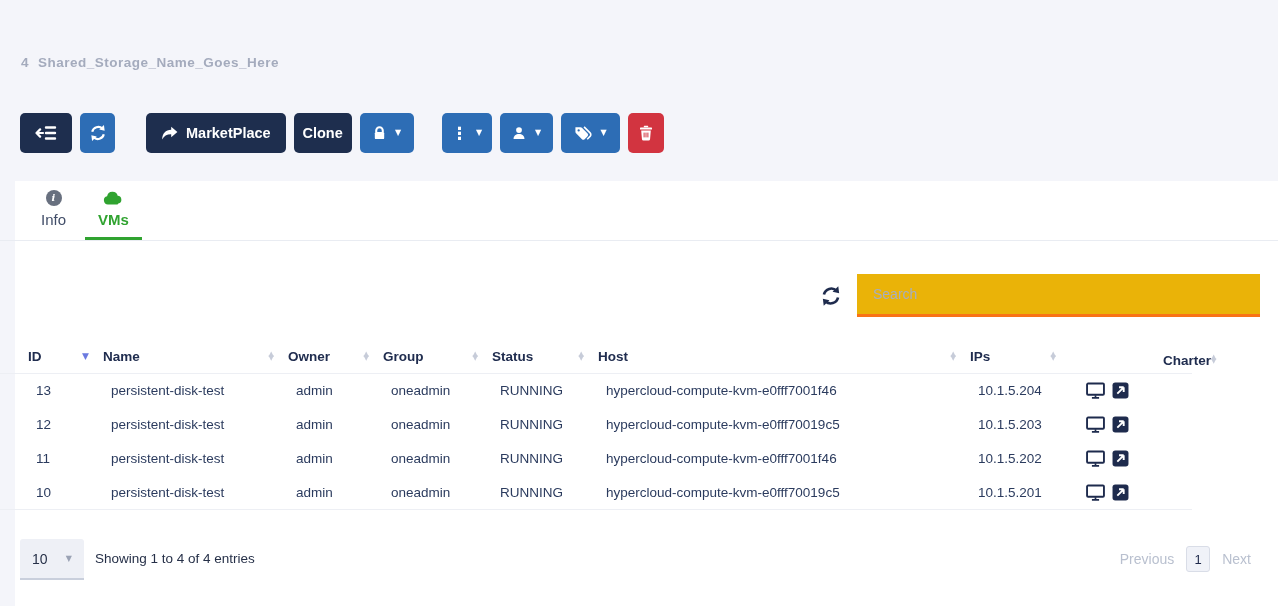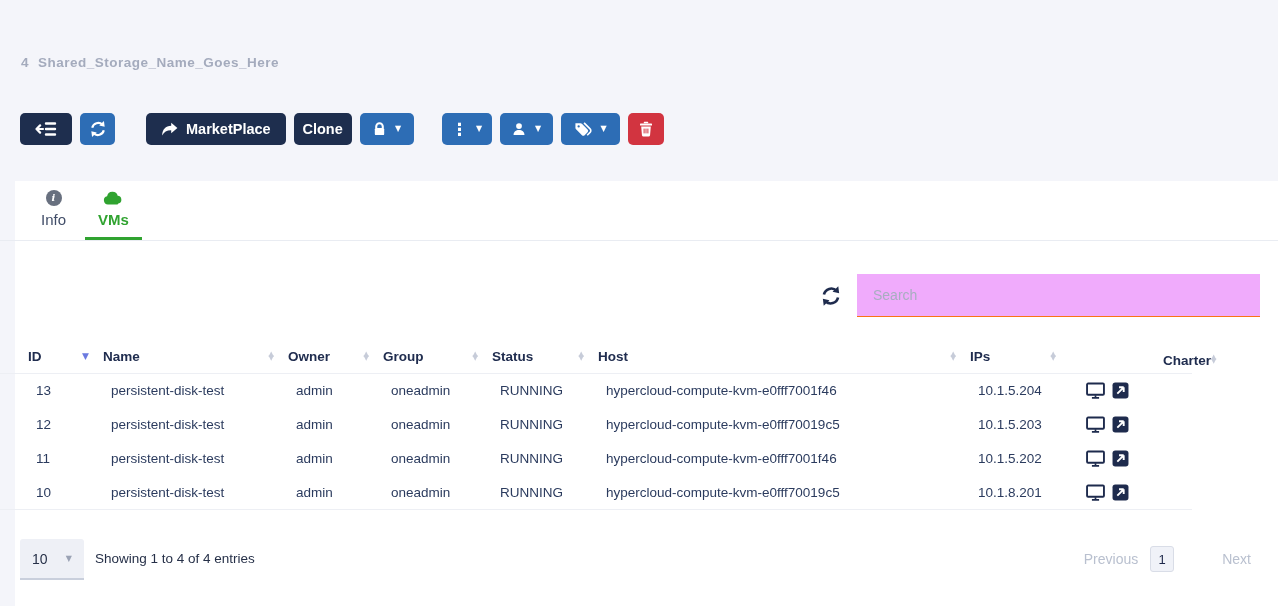--- a/index.html
+++ b/index.html
@@ -9,21 +9,21 @@
   
   .topbar { position:absolute; top:0; left:0; width:1278px; height:181px; background:#f4f5fa; }
   .left-gutter { position:absolute; top:181px; left:0; width:15px; height:425px; background:#f4f5fa; }
   .title-row { position:absolute; top:12px; left:20px; display:flex; align-items:center; gap:8px; }
   .lock-open { width:24px; height:24px; margin-top:4px; }
   .page-title { font-size:31px; font-weight:bold; color:#1e294b; letter-spacing:0.3px; }
   .subtitle { position:absolute; top:55px; left:21px; display:flex; gap:9px; font-size:13.5px; font-weight:bold; color:#a4abbd; letter-spacing:0.5px; }
 
   
   .toolbar { position:absolute; top:113px; left:20px; display:flex; align-items:center; gap:8px; }
-  .btn { height:32px; border:none; border-radius:5px; display:flex; align-items:center; justify-content:center; cursor:pointer; color:#fff; font-family:"Liberation Sans", sans-serif; font-size:14.5px; font-weight:bold; }
+  .btn { height:40px; border:none; border-radius:5px; display:flex; align-items:center; justify-content:center; cursor:pointer; color:#fff; font-family:"Liberation Sans", sans-serif; font-size:14.5px; font-weight:bold; }
   .btn-navy { background:#1e2e4e; }
   .btn-blue { background:#2d6db5; }
   .btn-red  { background:#d23440; }
   .btn svg { display:block; }
   .w52{width:52px} .w35{width:35px} .w58{width:58px} .w54{width:54px} .w50{width:50px} .w53{width:53px} .w59{width:59px} .w36{width:36px}
   .btn-text { padding:0 15px; gap:8px; }
   .ml23 { margin-left:23px; } .ml20 { margin-left:20px; }
   .caret { font-family:"DejaVu Sans", sans-serif; font-size:8px; color:#fff; margin-left:8px; line-height:1; }
   .dots { font-family:"DejaVu Sans", sans-serif; font-size:17px; font-weight:bold; line-height:1; }
 
@@ -32,21 +32,21 @@
   .tab { display:flex; flex-direction:column; align-items:center; gap:5px; padding:0 13px 9px; cursor:pointer; border-bottom:3px solid transparent; }
   .tab-label { font-size:15px; color:#414d68; }
   .tab.active { border-bottom-color:#30a330;text-align:right; }
   .tab.active .tab-label { color:#30a330; font-weight:bold; }
   .info-badge { width:16px; height:16px; border-radius:50%; background:#68707f; color:#fff; font-size:10px; font-weight:bold; display:flex; align-items:center; justify-content:center; font-family:"DejaVu Serif", serif; font-style:italic; }
   .tab-icon { height:17px; display:flex; align-items:center; }
 
   
   .controls { position:absolute; top:274px; left:0; width:1278px; height:43px; }
   .refresh-table { position:absolute; left:820px; top:11px; width:22px; height:22px; background:none; border:none; cursor:pointer; color:#1e2b4d; }
-  .search-input { position:absolute; left:857px; top:0; width:403px; height:43px; background:#f0abfc; border:none; border-bottom:1px solid #f97316; padding:0 16px; font-family:"Liberation Sans", sans-serif; font-size:14px; color:#2b3b5e; }
+  .search-input { position:absolute; left:857px; top:0; width:403px; height:43px; background:#eab308; border:none; border-bottom:3px solid #f97316; padding:0 16px; font-family:"Liberation Sans", sans-serif; font-size:14px; color:#2b3b5e; }
   .search-input::placeholder { color:#a7aec0; }
 
   
   .vm-table { position:absolute; top:340px; left:0; width:1192px; }
   .trow { display:grid; grid-template-columns:75px 185px 95px 109px 106px 372px 100px 72px auto; align-items:center; padding-left:28px; height:34px; }
   .thead { border-bottom:1px solid #edeff4; font-weight:bold; color:#202d4f; font-size:13.5px; }
   .th { display:flex; align-items:center; justify-content:space-between; padding-right:14px; }
   .th-plain { justify-content:flex-start; }
   .sort-stack { display:flex; flex-direction:column; line-height:0.55; font-family:"DejaVu Sans", sans-serif; font-size:7px; color:#c7ccd9; }
   .sort-active { font-family:"DejaVu Sans", sans-serif; font-size:9px; color:#6b7ae0; line-height:1; }
@@ -56,21 +56,21 @@
   .cell-actions { display:flex; align-items:center; gap:7px; padding-left:8px; }
   .icon-btn { background:none; border:none; padding:0; cursor:pointer; color:#1e2b4d; height:18px; }
   .charter-pad { padding-left:21px;margin-top:7px; }
 
   
   .table-footer { position:absolute; top:539px; left:0; width:1278px; height:42px; }
   .page-size { position:absolute; left:20px; top:0; width:64px; height:41px; background:#eef0f6; border:none; border-bottom:2px solid #c9cfdc; border-radius:3px 3px 0 0; display:flex; align-items:center; justify-content:space-between; padding:0 12px; cursor:pointer; font-size:14px; color:#263048; }
   .page-size .caret-gray { font-family:"DejaVu Sans", sans-serif; font-size:8px; color:#9aa2b4; }
   .showing { position:absolute; left:95px; top:12px; font-size:13.5px; color:#263048; }
   .pagination { position:absolute; right:27px; top:7px; display:flex; align-items:center; gap:12px; }
-  .page-link { background:none; border:none; font-family:"Liberation Sans", sans-serif; font-size:14px; color:#b9c0cf; cursor:default;margin-left:36px; }
+  .page-link { background:none; border:none; font-family:"Liberation Sans", sans-serif; font-size:14px; color:#b9c0cf; cursor:default; }
   .page-current { width:24px; height:26px; background:#f0f2f8; border:1px solid #d9dde7; border-radius:3px; display:flex; align-items:center; justify-content:center; font-size:13px; color:#1e294b; cursor:pointer; }
 </style>
 </head>
 <body>
 
 <div class="page">
 
   <header class="topbar">
     <div class="subtitle">
       <span>4</span>
@@ -302,21 +302,21 @@
       <div class="cell"></div>
     </div>
 
     <div class="trow tbody-row">
       <div class="cell">10</div>
       <div class="cell">persistent-disk-test</div>
       <div class="cell">admin</div>
       <div class="cell">oneadmin</div>
       <div class="cell">RUNNING</div>
       <div class="cell">hypercloud-compute-kvm-e0fff70019c5</div>
-      <div class="cell">10.1.8.201</div>
+      <div class="cell">10.1.5.201</div>
       <div class="cell-actions">
         <button class="icon-btn">
           <svg width="19" height="17" viewBox="0 0 18 16">
               <rect x="1" y="1.4" width="16" height="10.6" rx="1" fill="none" stroke="currentColor" stroke-width="1.8"></rect>
               <path d="M5.6 15 h6.8 M9 12.4 v2.6" stroke="currentColor" stroke-width="1.6"></path>
             </svg>
         </button>
         <button class="icon-btn">
           <svg width="17" height="17" viewBox="0 0 16 16">
               <rect x="0.5" y="0.5" width="15" height="15" rx="2.6" fill="currentColor"></rect>

